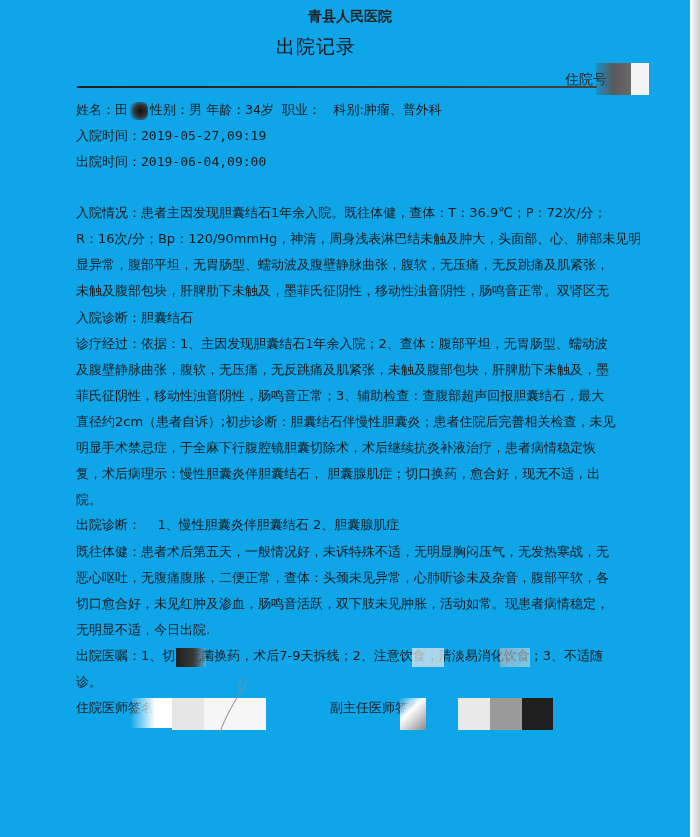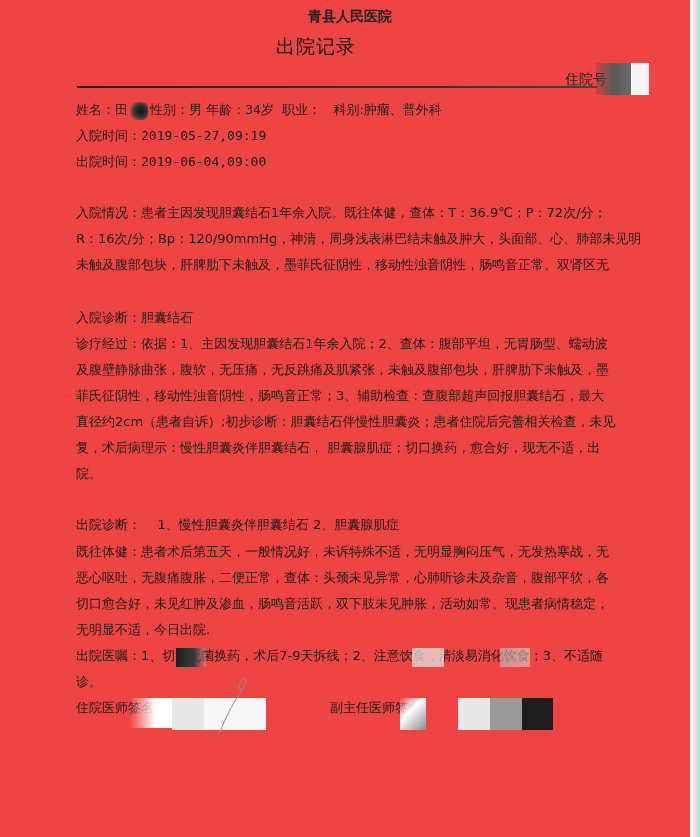--- a/index.html
+++ b/index.html
@@ -2,21 +2,21 @@
 <html><head>
   <meta charset="utf-8">
   <style>
     html, body { margin: 0; padding: 0; }
     body {
       width: 700px; height: 837px; overflow: hidden; position: relative;
       background: #ffffff;
       font-family: "DejaVu Sans", "Liberation Sans", sans-serif;
       color: #1a1a1a;
     }
-    .page { position: absolute; left: 0; top: 0; width: 700px; height: 837px; background: #ef4444; }
+    .page { position: absolute; left: 0; top: 0; width: 700px; height: 837px; background: #0ea5e9; }
     .right-edge {
       position: absolute; left: 690px; top: 0; width: 10px; height: 837px;
       background: linear-gradient(to right, #ffffff 0%, #e9e9e9 40%, #cfcfcf 100%);
     }
     .hospital-name {
       position: absolute; left: 0; width: 700px; top: 8px; text-align: center;
       font-size: 14px; font-weight: bold; letter-spacing: 0px; color: #222;
     }
     .doc-title {
       position: absolute; left: 0; width: 632px; top: 34px; text-align: center;
@@ -82,32 +82,34 @@
     <span>入院时间：</span><span class="mono">2019-05-27,09:19</span>
   </div>
 
   <div class="line" style="top:149px;">
     <span>出院时间：</span><span class="mono">2019-06-04,09:00</span>
   </div>
 
   <div class="para" style="top:175px;margin-top:25px;">
     <span class="row"><span>入院情况：</span><span>患者主因发现胆囊结石1年余入院。既往体健，查体：T：36.9℃；P：72次/分；</span></span>
     <span class="row">R：16次/分；Bp：120/90mmHg，神清，周身浅表淋巴结未触及肿大，头面部、心、肺部未见明</span>
+    <span class="row">显异常，腹部平坦，无胃肠型、蠕动波及腹壁静脉曲张，腹软，无压痛，无反跳痛及肌紧张，</span>
     <span class="row">未触及腹部包块，肝脾肋下未触及，墨菲氏征阴性，移动性浊音阴性，肠鸣音正常。双肾区无</span>
   </div>
 
   <div class="line" style="top:305px;">
     <span>入院诊断：</span><span>胆囊结石</span>
   </div>
 
   <div class="para" style="top:331px;">
     <span class="row"><span>诊疗经过：</span><span>依据：1、主因发现胆囊结石1年余入院；2、查体：腹部平坦，无胃肠型、蠕动波</span></span>
     <span class="row">及腹壁静脉曲张，腹软，无压痛，无反跳痛及肌紧张，未触及腹部包块，肝脾肋下未触及，墨</span>
     <span class="row">菲氏征阴性，移动性浊音阴性，肠鸣音正常；3、辅助检查：查腹部超声回报胆囊结石，最大</span>
     <span class="row">直径约2cm（患者自诉）;初步诊断：胆囊结石伴慢性胆囊炎；患者住院后完善相关检查，未见</span>
+    <span class="row">明显手术禁忌症，于全麻下行腹腔镜胆囊切除术，术后继续抗炎补液治疗，患者病情稳定恢</span>
     <span class="row">复，术后病理示：慢性胆囊炎伴胆囊结石， 胆囊腺肌症；切口换药，愈合好，现无不适，出</span>
     <span class="row">院。</span>
   </div>
 
   <div class="line" style="top:512px;">
     <span>出院诊断：</span>&nbsp;&nbsp;&nbsp;&nbsp;<span>1、慢性胆囊炎伴胆囊结石 2、胆囊腺肌症</span>
   </div>
 
   <div class="para" style="top:539px;">
     <span class="row"><span>既往体健：</span><span>患者术后第五天，一般情况好，未诉特殊不适，无明显胸闷压气，无发热寒战，无</span></span>

